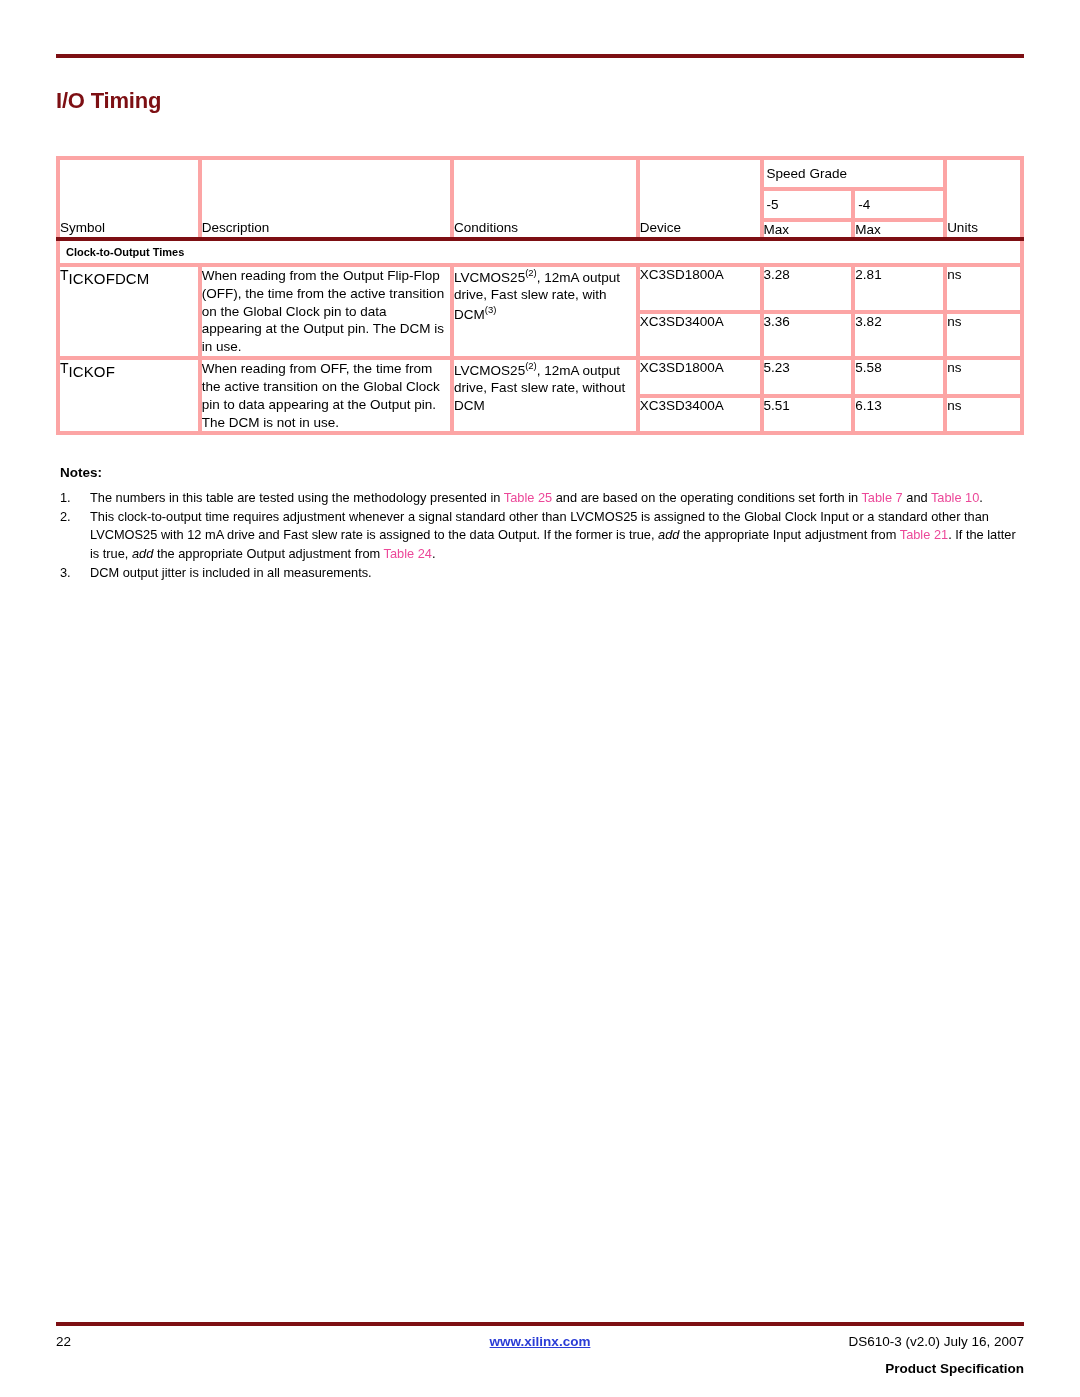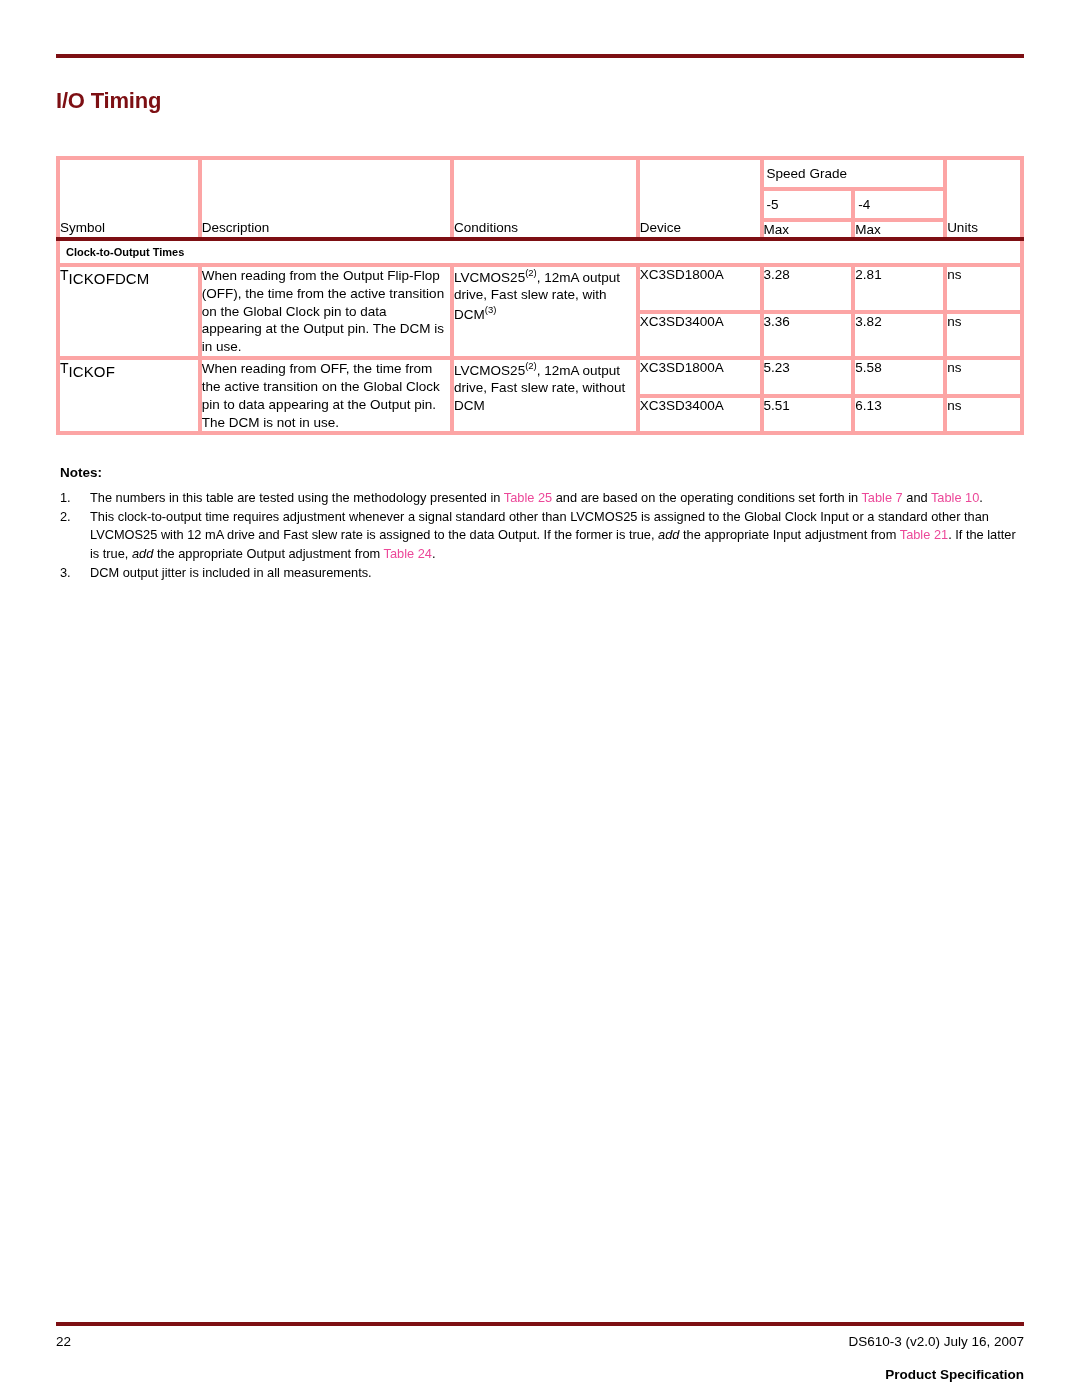--- a/index.html
+++ b/index.html
@@ -243,21 +243,21 @@
   }
   .footer-right {
     position: absolute;
     right: 0;
     top: 0;
     text-align: right;
     font-size: 13.5px;
   }
   .footer-spec {
     font-weight: bold;
-    margin-top: 18px;
+    margin-top: 12px;
   }
 </style>
 </head>
 <body>
 
 <div class="page">
 
   <div class="header-rule"></div>
 
   <div class="section-title">I/O Timing</div>
@@ -364,19 +364,20 @@
         <div class="note-item">
           <div class="note-num">3.</div>
           <div class="note-body"><span>DCM output jitter is included in all measurements.</span></div>
         </div>
       </div>
   </div>
 
   <div class="footer-rule"></div>
   <div class="footer">
     <div class="footer-page">22</div>
+    <div class="footer-url">www.xilinx.com</div>
     <div class="footer-right">
       <div>DS610-3 (v2.0) July 16, 2007</div>
       <div class="footer-spec">Product Specification</div>
     </div>
   </div>
 
 </div>
 
 </body></html>

